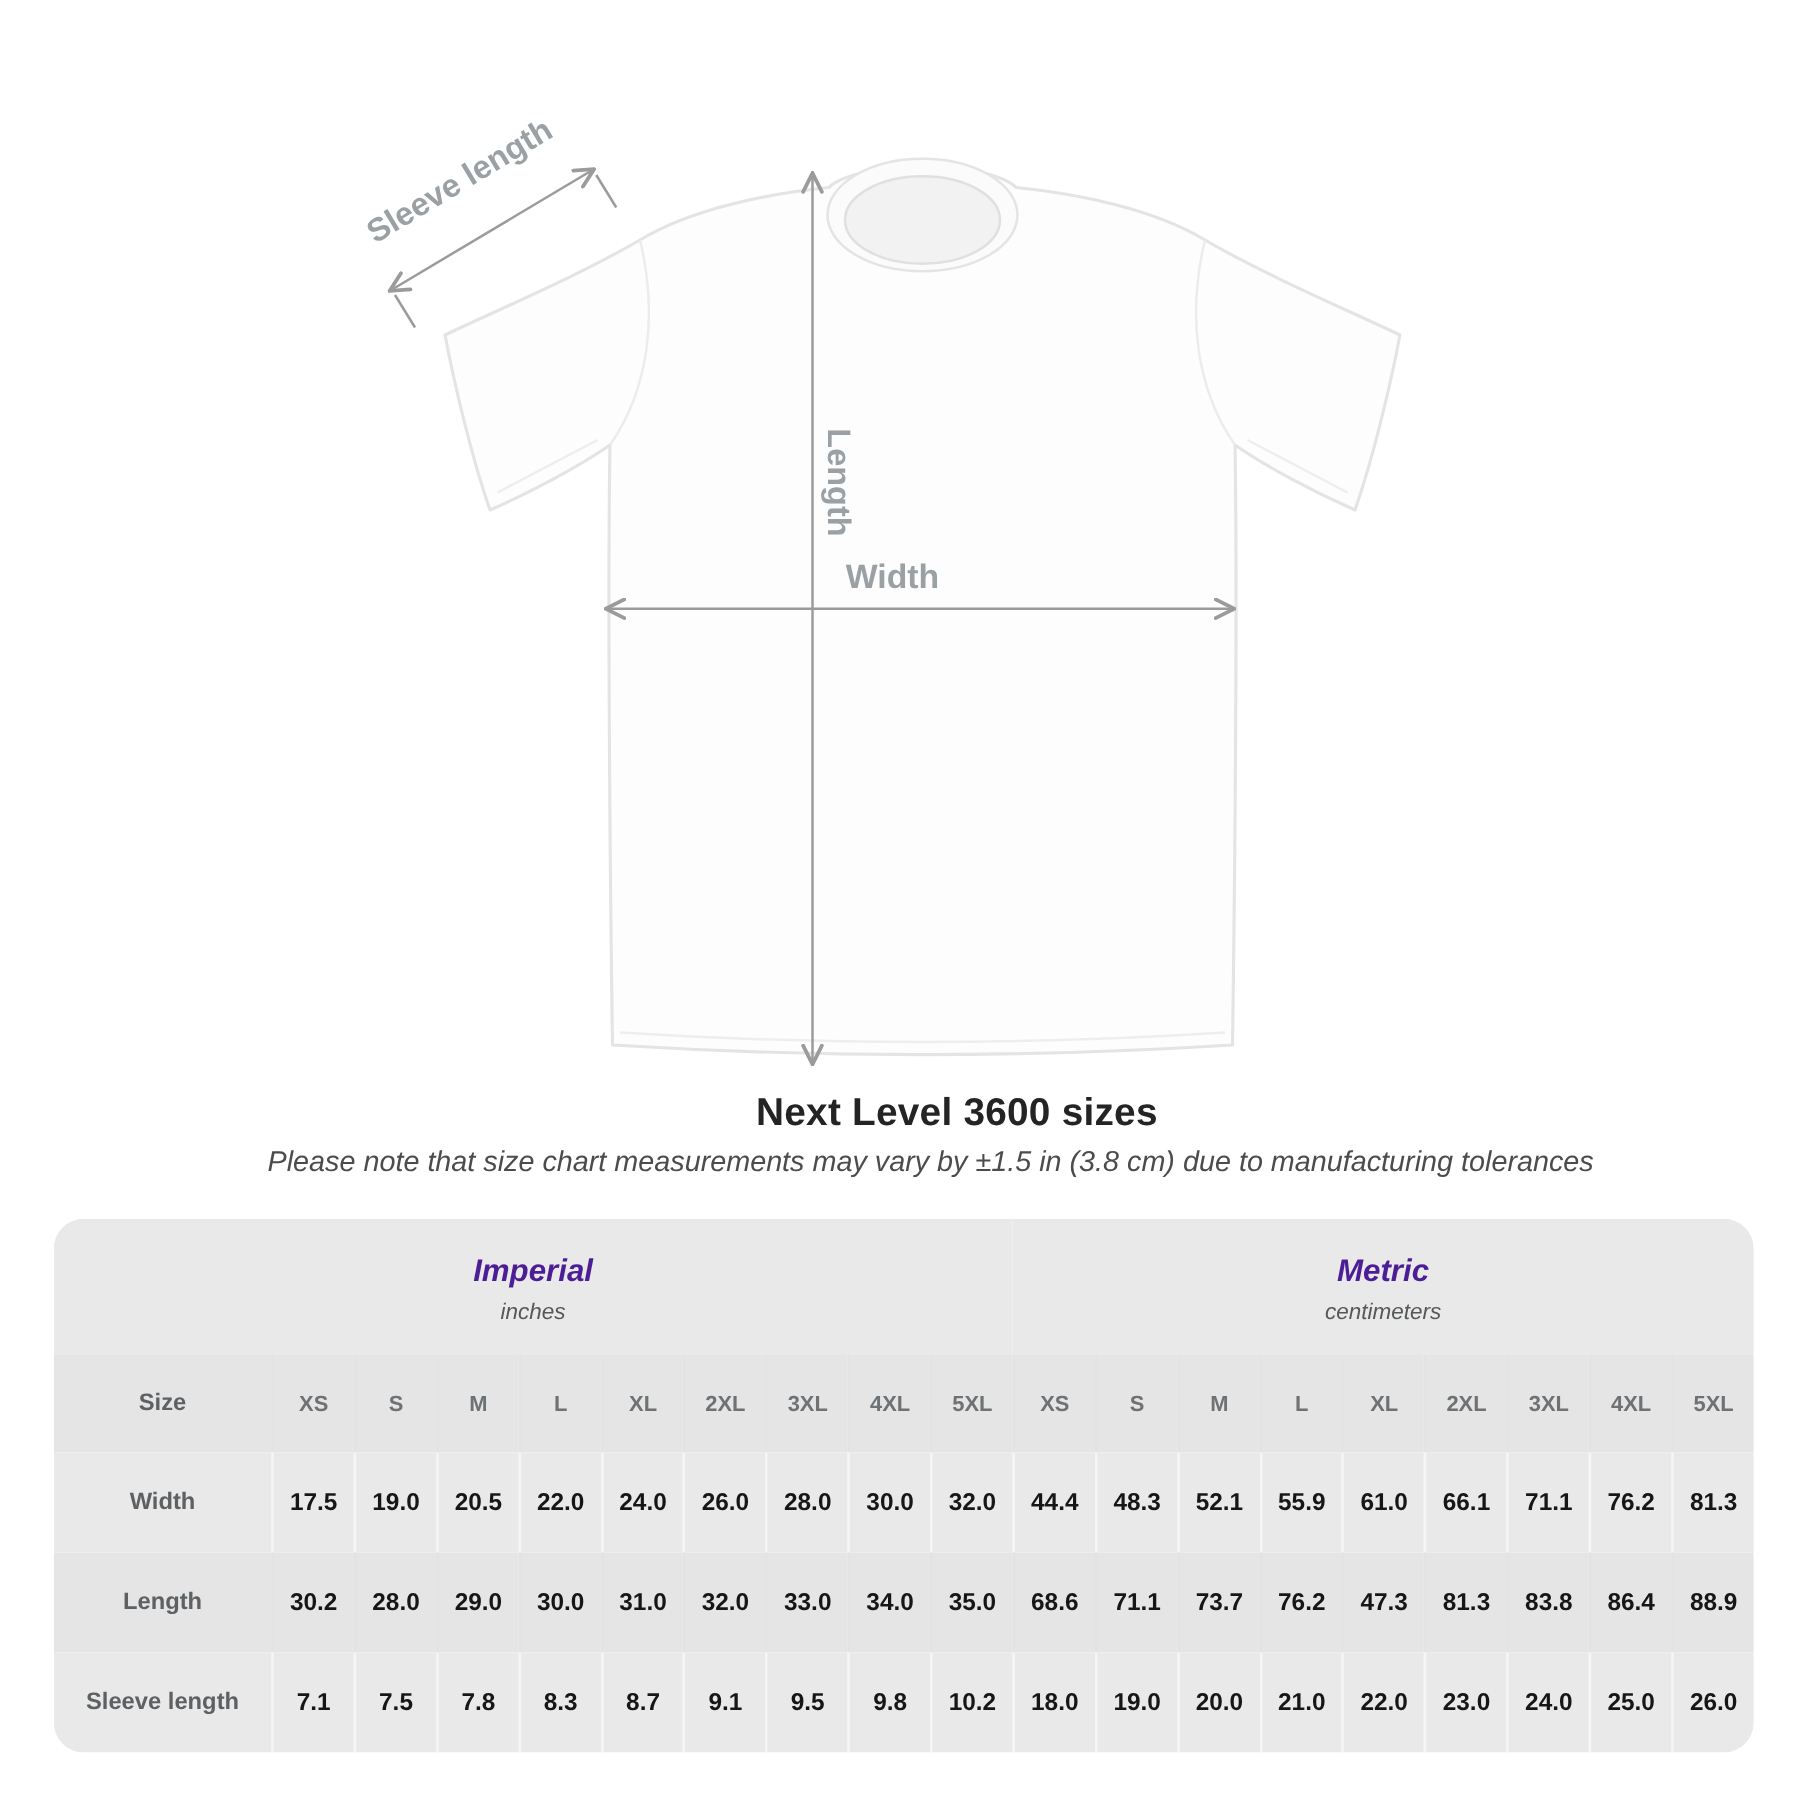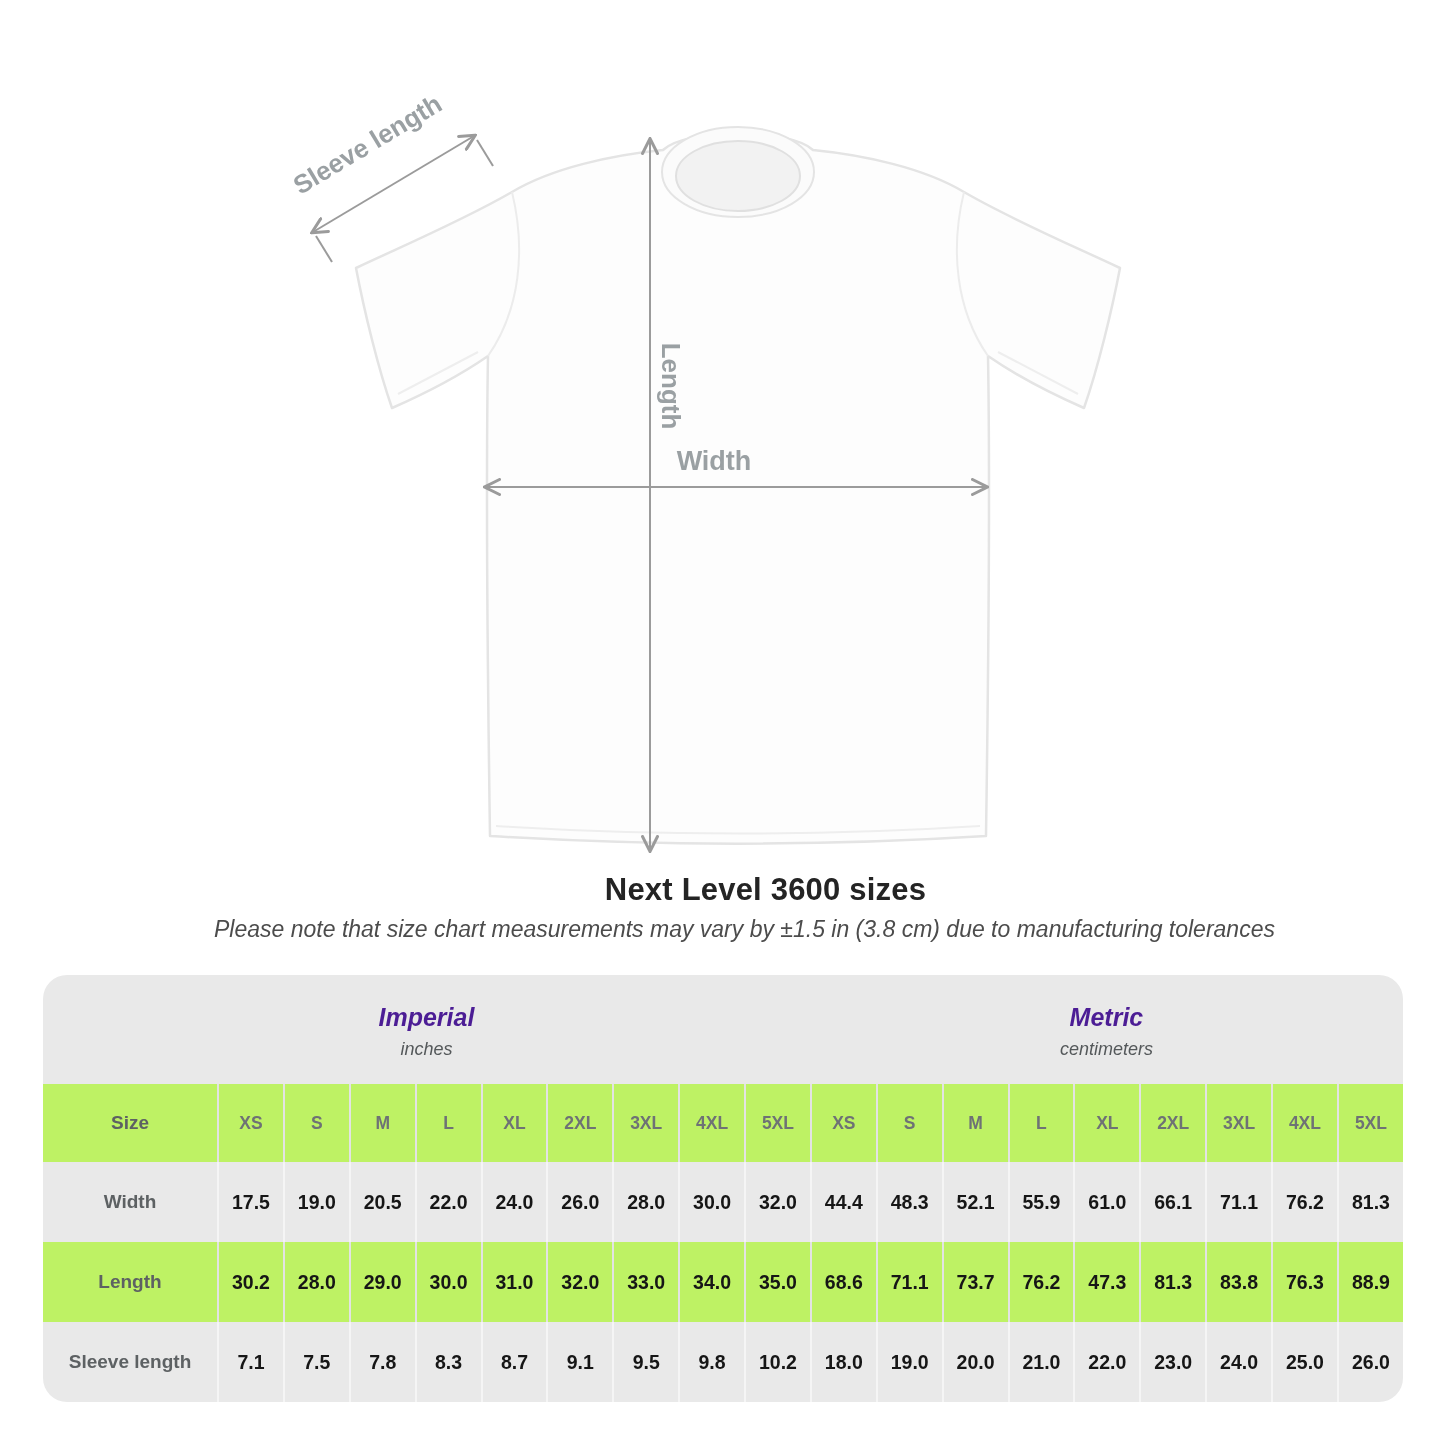--- a/index.html
+++ b/index.html
@@ -26,21 +26,21 @@
   }
   table.size-table{
     width:100%;border-collapse:separate;border-spacing:0;table-layout:fixed;
   }
   col.c-label{width:174px;}
   .r-band td{
     height:105px;background:#e9e9e9;vertical-align:middle;padding:4px 0 0 0;border:none;
   }
   .unit-title{font-size:25px;font-weight:bold;font-style:italic;color:#4c1d95;text-align:center;}
   .unit-sub{font-size:18px;font-style:italic;color:#54585a;text-align:center;margin-top:7px;}
-  tr.r-white th, tr.r-white td{background:#bef264;border-left:2px solid #e3e3e3;}
+  tr.r-white th, tr.r-white td{background:#e5e5e5;border-left:2px solid #e3e3e3;}
   tr.r-gray  td{background:#e9e9e9;border-left:2px solid #f5f5f5;}
   tr.r-white th:first-child, tr.r-white td:first-child, tr.r-gray td:first-child{border-left:none;}
   .r-size th{height:78px;}
   .r-data td{height:80px;}
   th.lbl, td.lbl{font-size:19px;font-weight:bold;color:#5d6163;text-align:center;padding:0;}
   th.sz{font-size:17.5px;font-weight:bold;color:#6e7275;text-align:center;padding:0;}
   td.val{font-size:19.5px;font-weight:bold;color:#161616;text-align:center;padding:0;}
 </style>
 </head>
 <body>
@@ -186,21 +186,21 @@
     <td class="val">33.0</td>
     <td class="val">34.0</td>
     <td class="val">35.0</td>
     <td class="val">68.6</td>
     <td class="val">71.1</td>
     <td class="val">73.7</td>
     <td class="val">76.2</td>
     <td class="val">47.3</td>
     <td class="val">81.3</td>
     <td class="val">83.8</td>
-    <td class="val">76.3</td>
+    <td class="val">86.4</td>
     <td class="val">88.9</td>
   </tr>
 
   <tr class="r-gray r-data">
     <td class="lbl">Sleeve length</td>
     <td class="val">7.1</td>
     <td class="val">7.5</td>
     <td class="val">7.8</td>
     <td class="val">8.3</td>
     <td class="val">8.7</td>

